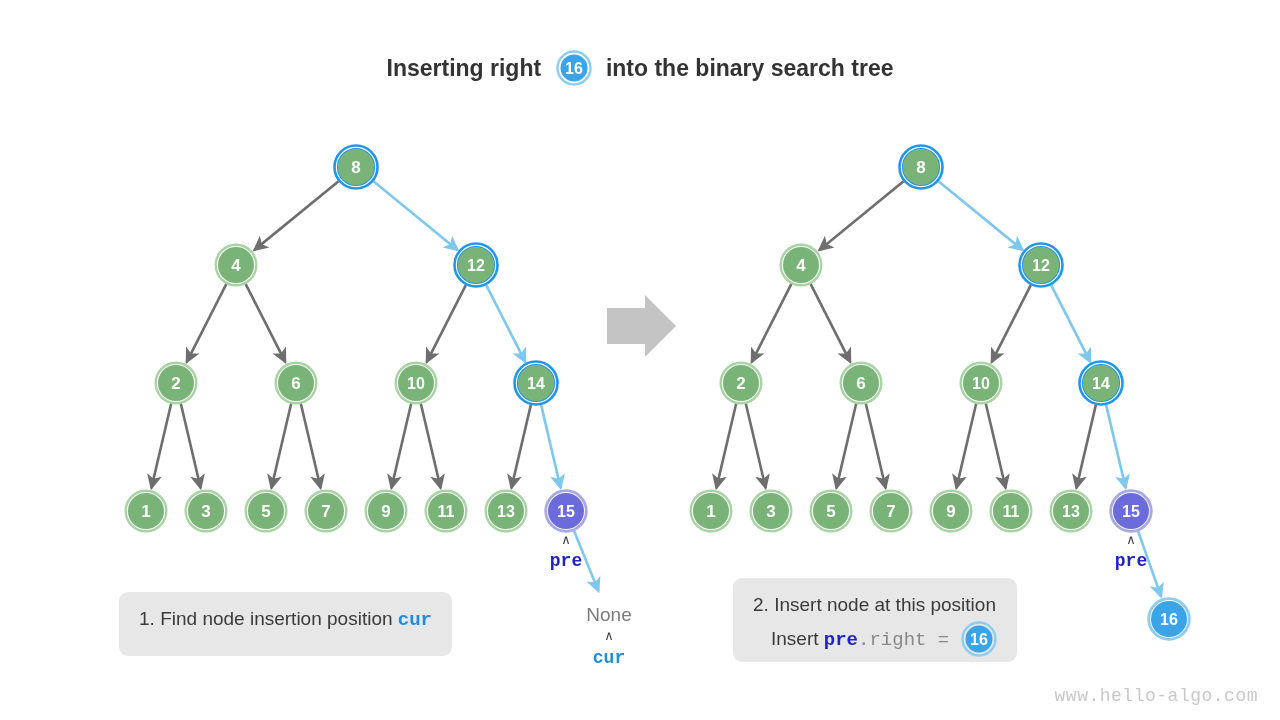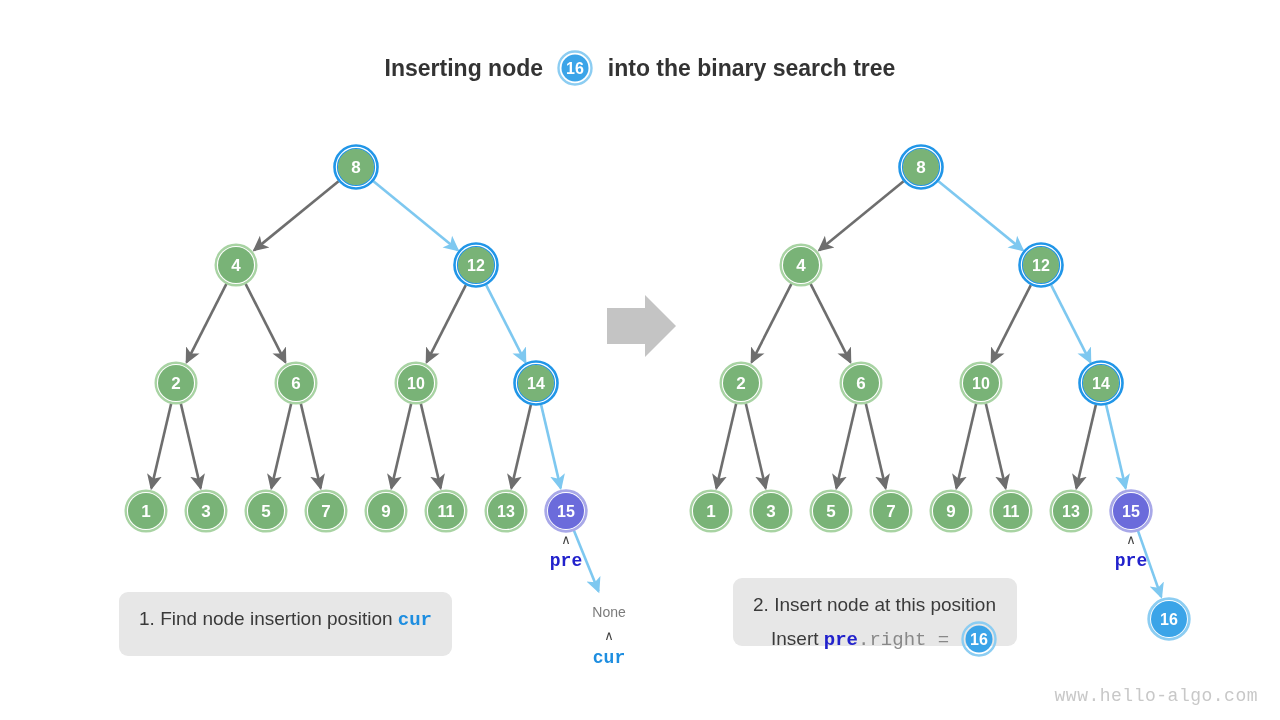--- a/index.html
+++ b/index.html
@@ -100,21 +100,21 @@
     position: absolute;
     font-family: "Liberation Sans", sans-serif;
     font-size: 13px;
     color: #444444;
     text-align: center;
     white-space: nowrap;
   }
   .none-label {
     position: absolute;
     font-family: "Liberation Sans", sans-serif;
-    font-size: 14px;
+    font-size: 19px;
     color: #7b7b7b;
     text-align: center;
     white-space: nowrap;
   }
   .cur-label {
     position: absolute;
     font-family: "Liberation Mono", monospace;
     font-weight: bold;
     font-size: 18px;
     color: #1e8ee0;
@@ -131,21 +131,21 @@
     letter-spacing: 0.5px;
     white-space: nowrap;
   }
 </style>
 </head>
 <body>
 
 <div id="stage">
 
   <div class="title">
-    <span>Inserting node</span>
+    <span>Inserting right</span>
     <span class="tnode">
       <svg width="36" height="36" viewBox="0 0 36 36">
         <circle cx="18" cy="18" r="16.5" fill="none" stroke="#8ccdf2" stroke-width="2.4"></circle>
         <circle cx="18" cy="18" r="13.5" fill="#3ba4e8"></circle>
         <text x="18" y="18" class="nodetext small">16</text>
       </svg>
     </span>
     <span>into the binary search tree</span>
   </div>
 
@@ -370,21 +370,21 @@
 
   <div class="caption-box" style="left:119px; top:592px; height:64px;">
     <span>1.</span>
     <span>Find node insertion position</span>
     <span class="mono-blue">cur</span>
   </div>
 
   <div class="caret" style="left:1106px; top:532px; width:50px;">∧</div>
   <div class="ptr-label" style="left:1091px; top:551px; width:80px;">pre</div>
 
-  <div class="caption-box" style="left:733px; top:578px; height:68px; line-height:34px;">
+  <div class="caption-box" style="left:733px; top:578px; height:84px; line-height:34px;">
     <div>
       <span>2.</span>
       <span>Insert node at this position</span>
     </div>
     <div style="padding-left:18px;">
       <span>Insert</span>
       <span class="mono-darkblue">pre</span><span class="mono-gray">.right =</span>
       <span class="inline-node">
         <svg width="36" height="36" viewBox="0 0 36 36">
           <circle cx="18" cy="18" r="16.5" fill="none" stroke="#8ccdf2" stroke-width="2.4"></circle>

